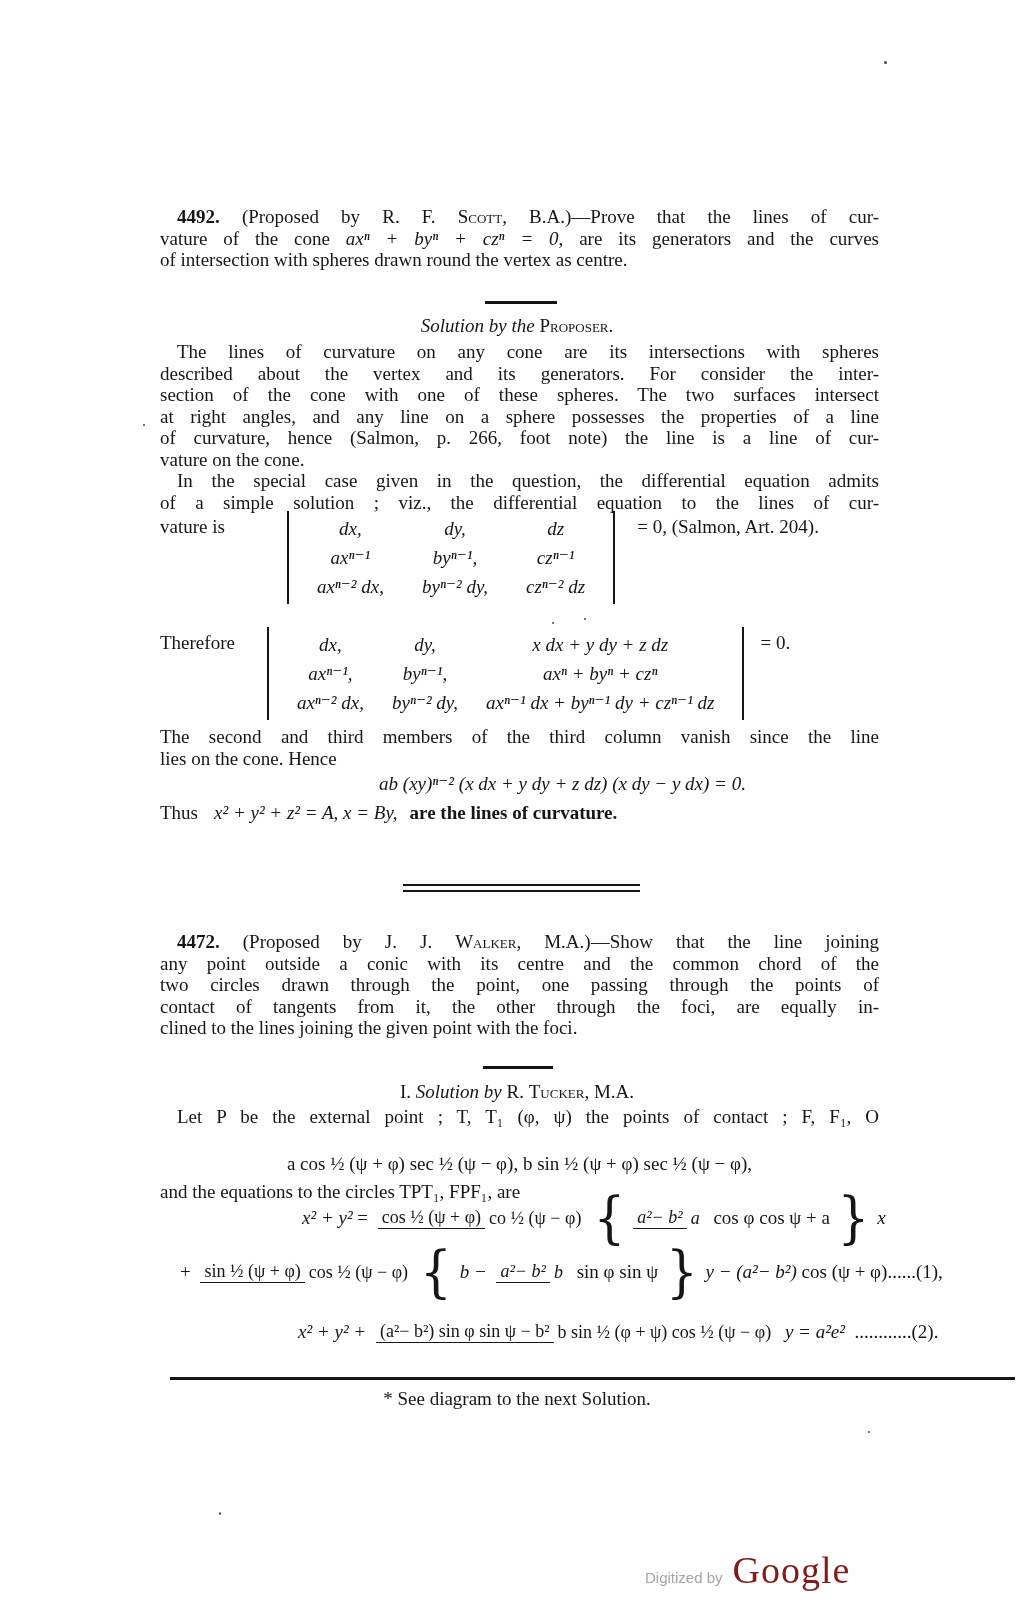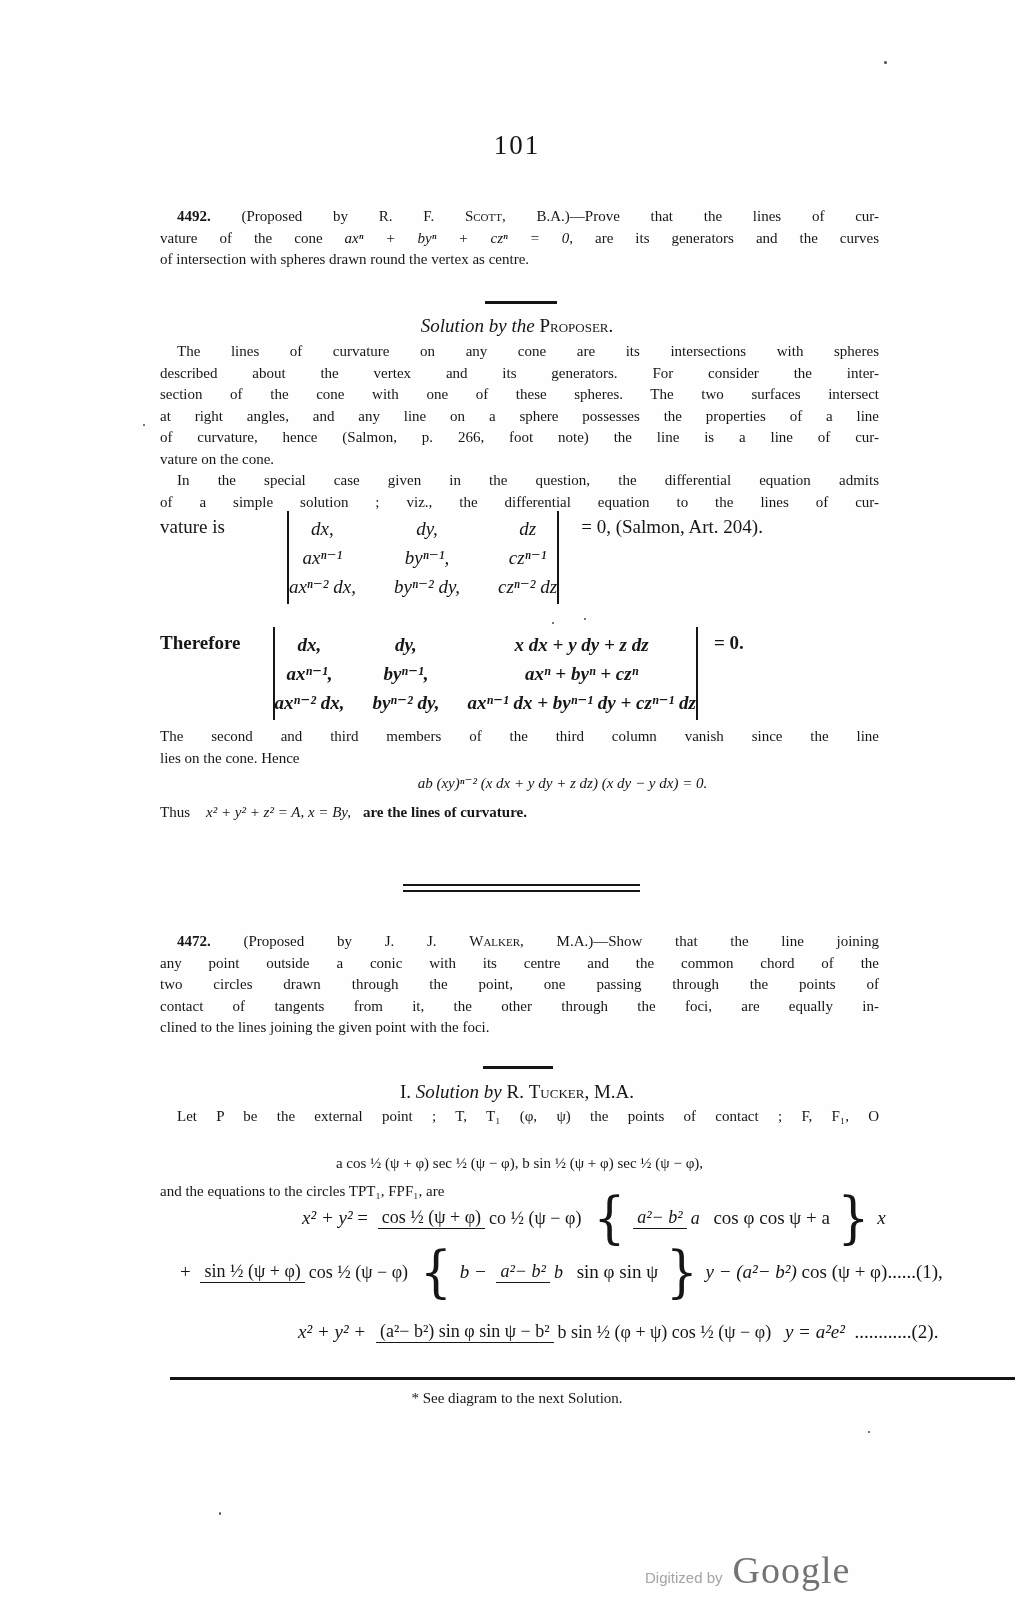--- a/index.html
+++ b/index.html
@@ -1,59 +1,58 @@
 <!DOCTYPE html>
 <html><head>
 <meta charset="utf-8">
 <style>
   html,body{margin:0;padding:0;}
   body{width:1034px;height:1622px;background:#ffffff;}
   .page{position:relative;width:1034px;height:1622px;background:#fefefe;overflow:hidden;
         font-family:"Liberation Serif","DejaVu Serif",serif;color:#161616;}
   .sec{position:absolute;}
-  .body-text{font-size:15px;line-height:21.5px;}
+  .body-text{font-size:19px;line-height:21.5px;}
   .just{text-align:justify;text-align-last:justify;}
   .plines{white-space:pre-line;text-align:justify;text-align-last:justify;}
   .indent{text-indent:17px;}
   .it{font-style:italic;}
   .bold{font-weight:bold;}
   .sc{font-variant:small-caps;}
   .center{text-align:center;}
   .rule{background:#141414;}
   .pagenum{font-size:27px;letter-spacing:2px;text-align:center;width:100%;}
   .heading{font-size:19px;text-align:center;width:100%;}
   
   .detrow{display:flex;align-items:flex-start;}
   .det{border-left:2px solid #161616;border-right:2px solid #161616;
-       padding:3px 0;display:grid;grid-template-columns:auto auto auto;
+       padding:3px 28px;display:grid;grid-template-columns:auto auto auto;
        justify-items:center;align-items:center;font-style:italic;font-size:19px;}
   .det .cell{line-height:29px;white-space:nowrap;}
   .det1{column-gap:38px;}
   .det2{column-gap:28px;}
   .detlabel{font-size:19px;line-height:31px;white-space:nowrap;}
   .detrhs{font-size:19px;line-height:31px;white-space:nowrap;}
   
   .eqrow{display:flex;align-items:center;font-size:19px;white-space:pre;}
   .frac{display:inline-flex;flex-direction:row;align-items:center;
         font-size:18px;line-height:22px;margin:0 5px;white-space:nowrap;}
   .frac .num{border-bottom:1.6px solid #161616;padding:0 4px;}
   .frac .den{padding:0 4px;}
   .brace{font-family:"DejaVu Serif",serif;font-size:50px;font-weight:400;
          line-height:0;display:inline-block;transform:scaleY(1.12);margin:0 3px;}
   .speck{position:absolute;background:#4a4a4a;border-radius:50%;}
   .wm{display:flex;align-items:baseline;font-family:"Liberation Sans","DejaVu Sans",sans-serif;}
   .wm-small{font-size:15px;color:#a4a4a4;margin-right:10px;}
-  .wm-logo{font-family:"Liberation Serif","DejaVu Serif",serif;font-size:38px;color:#737373;letter-spacing:1px;}
+  .wm-logo{font-family:"Liberation Serif","DejaVu Serif",serif;font-size:38px;color:#7f1d1d;letter-spacing:1px;}
 </style>
 </head>
 <body>
 
 <div class="page">
 
-  <div class="sec pagenum" style="top:130px;left:0;">101</div>
 
   <div class="sec body-text" style="top:206px;left:160px;width:719px;">
     <div class="just indent"><span class="bold">4492.</span><span>  (Proposed by R. F. </span><span class="sc">Scott</span><span>, B.A.)—Prove that the lines of cur-</span></div>
     <div class="just"><span>vature of the cone </span><span class="it">axⁿ + byⁿ + czⁿ = 0</span><span>, are its generators and the curves</span></div>
     <div>of intersection with spheres drawn round the vertex as centre.</div>
   </div>
 
   <div class="sec rule" style="top:301px;left:485px;width:72px;height:3px;"></div>
 
   <div class="sec heading" style="top:315px;left:0;"><span class="it">Solution by the </span><span class="sc">Proposer.</span></div>
@@ -81,21 +80,21 @@
       <span class="cell">axⁿ⁻¹</span>
       <span class="cell">byⁿ⁻¹,</span>
       <span class="cell">czⁿ⁻¹</span>
       <span class="cell">axⁿ⁻² dx,</span>
       <span class="cell">byⁿ⁻² dy,</span>
       <span class="cell">czⁿ⁻² dz</span>
     </div>
     <span class="detrhs" style="margin-left:22px;">= 0,  (Salmon, Art. 204).</span>
   </div>
 
-  <div class="sec detrow" style="top:627px;left:160px;width:722px;font-weight:bold;">
+  <div class="sec detrow" style="top:627px;left:160px;width:722px;">
     <span class="detlabel" style="margin-right:32px;">Therefore</span>
     <div class="det det2">
       <span class="cell">dx,</span>
       <span class="cell">dy,</span>
       <span class="cell">x dx + y dy + z dz</span>
       <span class="cell">axⁿ⁻¹,</span>
       <span class="cell">byⁿ⁻¹,</span>
       <span class="cell">axⁿ + byⁿ + czⁿ</span>
       <span class="cell">axⁿ⁻² dx,</span>
       <span class="cell">byⁿ⁻² dy,</span>

